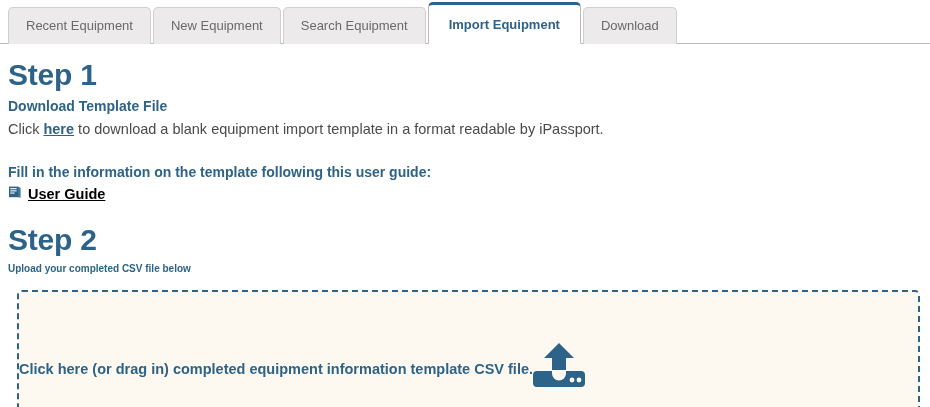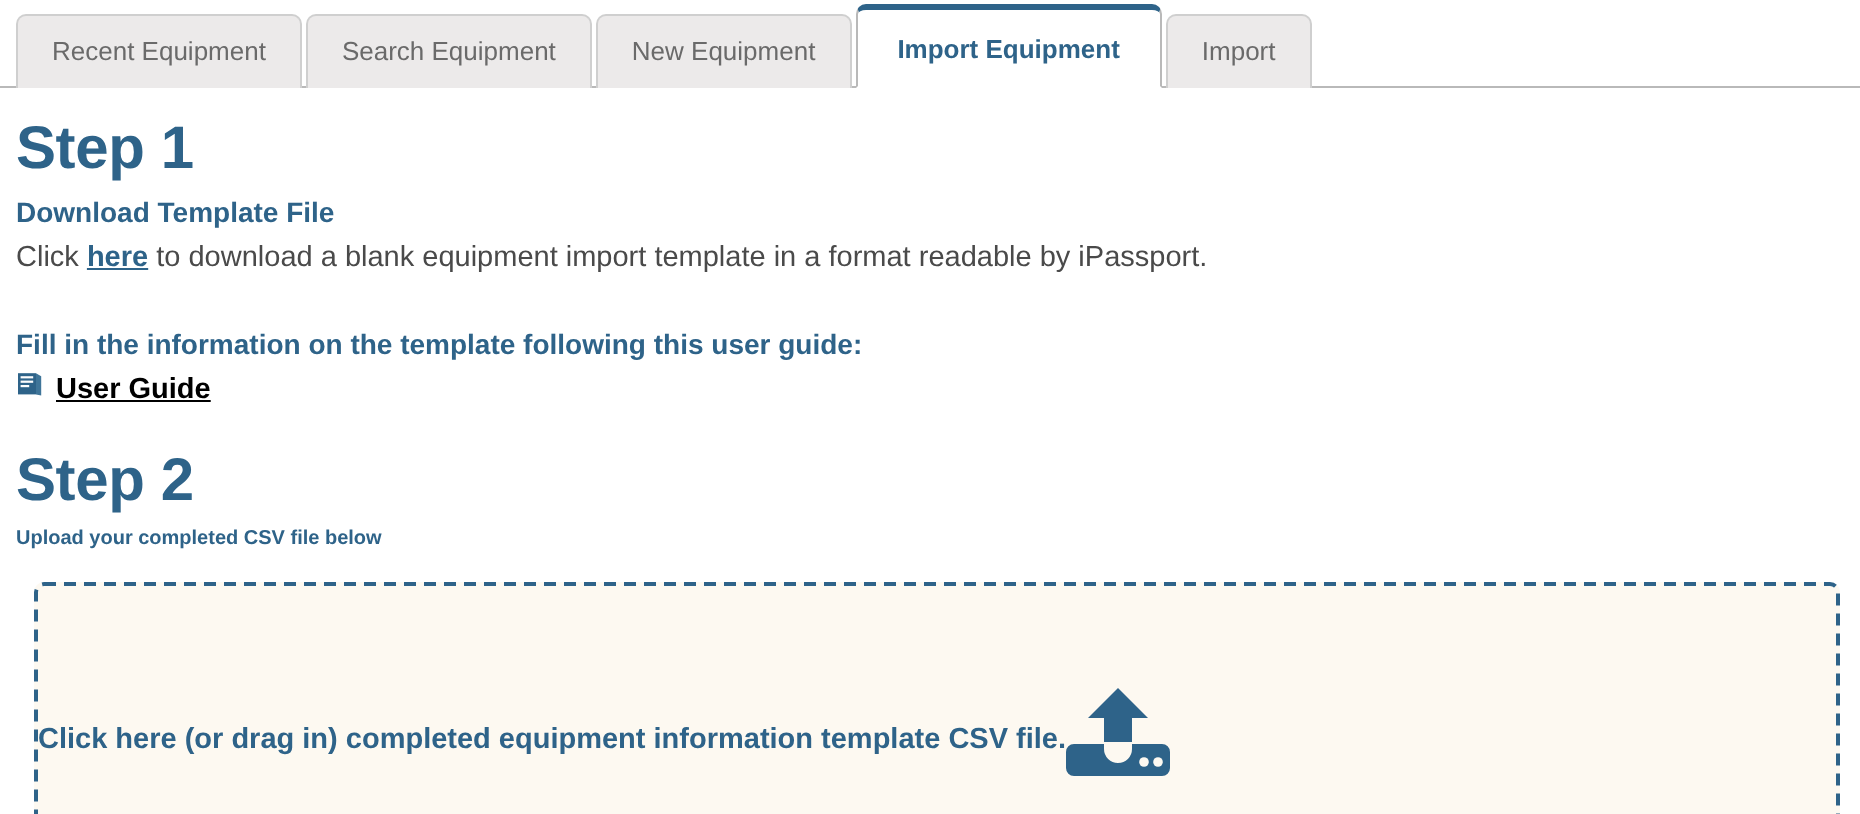--- a/index.html
+++ b/index.html
@@ -152,30 +152,30 @@
 </style>
 </head>
 <body>
 
 <div class="tabbar">
   <div class="tabs">
     <div class="tab">
       <span>Recent Equipment</span>
     </div>
     <div class="tab">
+      <span>New Equipment</span>
+    </div>
+    <div class="tab">
       <span>Search Equipment</span>
-    </div>
-    <div class="tab">
-      <span>New Equipment</span>
     </div>
     <div class="tab active">
       <span>Import Equipment</span>
     </div>
     <div class="tab">
-      <span>Import</span>
+      <span>Download</span>
     </div>
   </div>
   <div class="tabbar-rule"></div>
 </div>
 
 <div class="content">
 
   
   <h1 class="step-title" id="step1-title">Step 1</h1>
 

